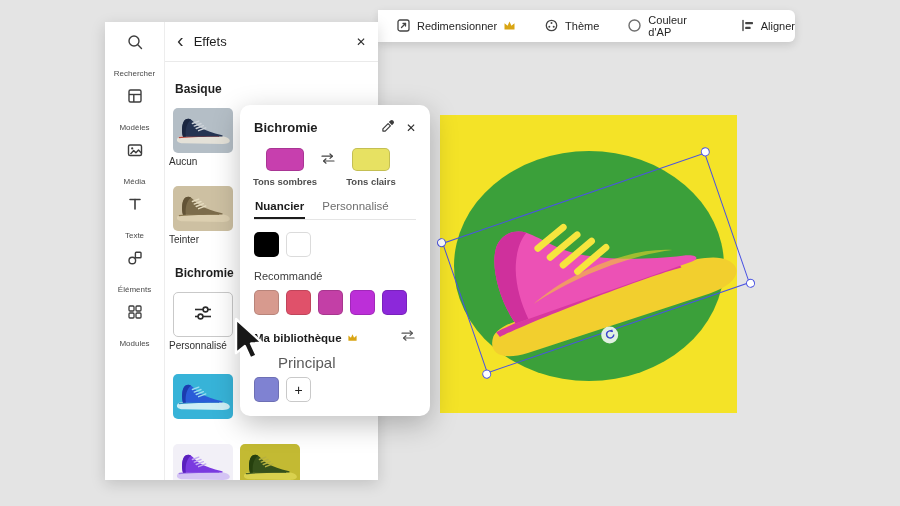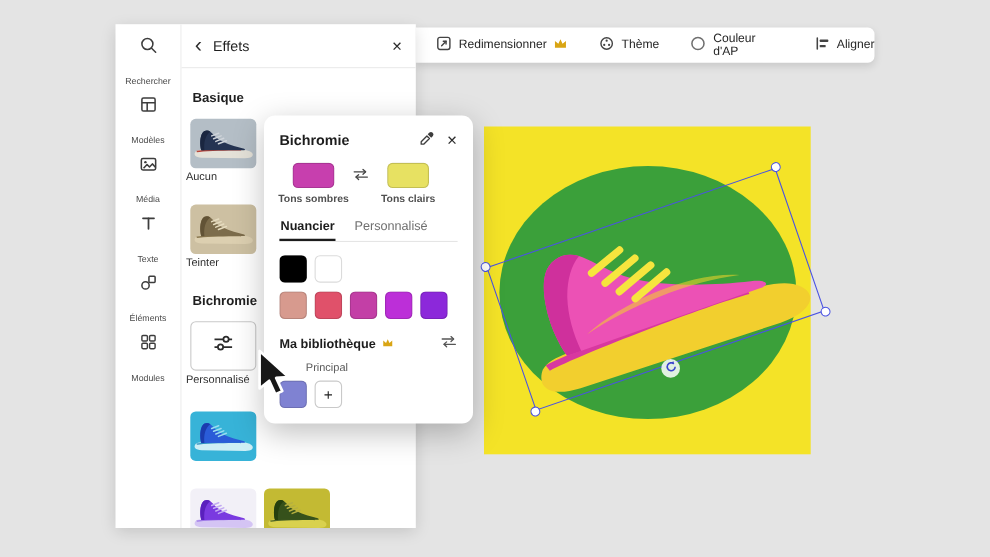--- a/index.html
+++ b/index.html
@@ -22,21 +22,21 @@
   .glyph-back{font-size:20px;line-height:14px;color:#2e2e2e;}
   .glyph-close{font-size:12px;color:#2e2e2e;}
   .fx-section{position:absolute;left:10px;font-size:12px;font-weight:bold;color:#1f1f1f;}
   .thumb{position:absolute;left:8px;width:60px;height:45px;border-radius:5px;overflow:hidden;cursor:pointer;}
   .thumb svg{display:block;width:100%;height:100%;}
   .thumb-label{position:absolute;left:4px;width:68px;font-size:10px;color:#2f2f2f;white-space:nowrap;overflow:hidden;}
   .custom-tile{position:absolute;left:8px;width:60px;height:45px;border:1px solid #c9c9c9;border-radius:5px;
                display:flex;align-items:center;justify-content:center;background:#fff;cursor:pointer;}
 
   
-  .toolbar{position:absolute;left:378px;top:25px;width:417px;height:32px;background:#fff;
+  .toolbar{position:absolute;left:378px;top:10px;width:417px;height:32px;background:#fff;
            border-radius:0 6px 6px 0;box-shadow:0 3px 8px rgba(0,0,0,.13);
            display:flex;align-items:center;padding-left:18px;gap:28px;z-index:8;}
   .tool{display:flex;align-items:center;gap:6px;font-size:11px;color:#262626;cursor:pointer;}
 
   
   .canvas-artboard{position:absolute;left:440px;top:115px;width:297px;height:298px;}
   .ellipse{position:absolute;left:14px;top:36px;width:270px;height:230px;border-radius:50%;}
   .selection{position:absolute;left:457px;top:194px;width:278px;height:138px;border:1.5px solid #4a53e2;
              transform:rotate(-19deg);z-index:4;}
   .selection .art{position:absolute;left:-6px;top:-10px;width:290px;height:158px;}
@@ -59,21 +59,21 @@
   .duo-swap{margin:5px 4px 0;cursor:pointer;}
   .tabs{display:flex;gap:16px;border-bottom:1px solid #e5e5e5;margin-top:8px;}
   .tab{font-size:11.5px;color:#6f6f6f;padding:5px 1px 7px;cursor:pointer;}
   .tab.active{color:#1c1c1c;font-weight:bold;box-shadow:inset 0 -2px 0 #1c1c1c;}
   .sw-row{display:flex;gap:7px;margin-top:12px;}
   .sw{width:25px;height:25px;border-radius:5px;border:1px solid rgba(0,0,0,.14);cursor:pointer;}
   .sec-label{font-size:11px;color:#3c3c3c;margin-top:13px;}
   .lib-row{display:flex;align-items:center;margin-top:15px;}
   .lib-label{font-size:11.5px;font-weight:bold;color:#1d1d1d;display:flex;gap:5px;align-items:center;}
   .lib-swap{margin-left:auto;cursor:pointer;}
-  .principal{font-size:10px;color:#5a5a5a;margin-top:9px;padding-left:24px;}
+  .principal{font-size:15px;color:#5a5a5a;margin-top:9px;padding-left:24px;}
   .bottom-row{display:flex;gap:7px;margin-top:6px;align-items:center;}
   .add-btn{width:25px;height:25px;border-radius:5px;border:1px solid #c9c9c9;background:#fff;
            display:flex;align-items:center;justify-content:center;font-size:14px;color:#222;}
 
   .cursor{position:absolute;left:229px;top:317px;z-index:40;pointer-events:none;}
   .defs-holder{position:absolute;width:0;height:0;overflow:hidden;}
 </style>
 </head>
 <body>
 
@@ -288,20 +288,21 @@
     <div class="tabs">
       <span class="tab active">Nuancier</span>
       <span class="tab">Personnalisé</span>
     </div>
 
     <div class="sw-row">
       <span class="sw" style="background: rgb(0, 0, 0);"></span>
       <span class="sw" style="background: rgb(255, 255, 255);"></span>
     </div>
 
+    <div class="sec-label">Recommandé</div>
     <div class="sw-row" style="margin-top:8px">
       <span class="sw" style="background: rgb(215, 154, 142);"></span>
       <span class="sw" style="background: rgb(224, 81, 106);"></span>
       <span class="sw" style="background: rgb(195, 63, 166);"></span>
       <span class="sw" style="background: rgb(188, 47, 216);"></span>
       <span class="sw" style="background: rgb(140, 40, 218);"></span>
     </div>
 
     <div class="lib-row">
       <span class="lib-label">

